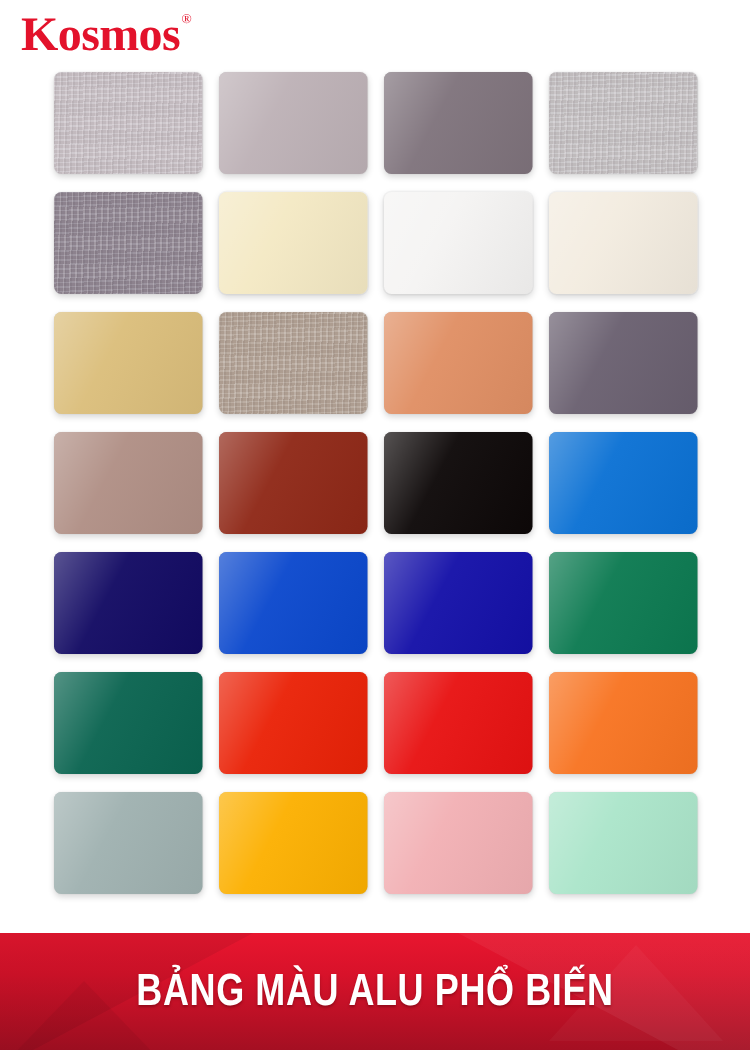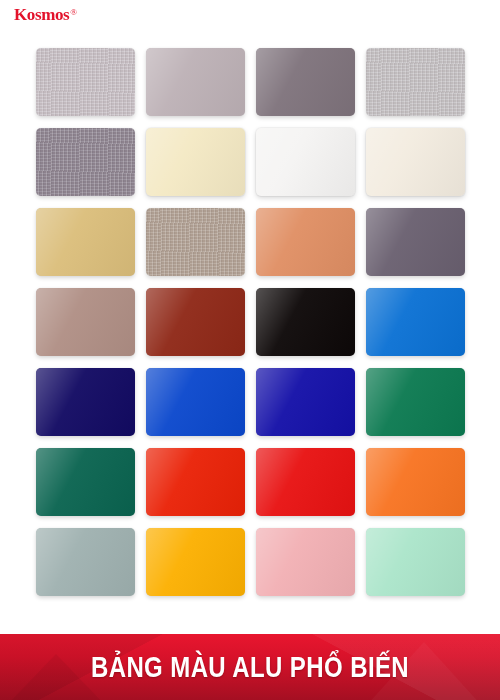--- a/index.html
+++ b/index.html
@@ -28,21 +28,21 @@
     left: 14px;
     top: 6px;
     display: flex;
     align-items: flex-start;
     line-height: 1;
   }
   #logo-word {
     font-family: "Liberation Serif", "DejaVu Serif", serif;
     font-weight: bold;
     font-style: normal;
-    font-size: 17px;
+    font-size: 32px;
     letter-spacing: -0.4px;
     color: #e3122b;
     line-height: 1;
   }
   #logo-tm {
     font-family: "Liberation Serif", "DejaVu Serif", serif;
     font-size: 9px;
     color: #e3122b;
     margin-left: 1px;
     margin-top: 2px;
@@ -90,21 +90,21 @@
   .swatch.pale {
     box-shadow: 0 2px 5px rgba(0,0,0,0.17), 0 0 0 1px rgba(0,0,0,0.035);
   }
 
   
   #banner {
     position: absolute;
     left: 0;
     bottom: 0;
     width: 500px;
-    height: 66px;
+    height: 78px;
     background:
       linear-gradient(180deg, #e8162f 0%, #d8122a 35%, #a40f22 100%);
     overflow: hidden;
     text-align: right;
   }
   #banner-facets {
     position: absolute;
     inset: 0;
     background:
       linear-gradient(208deg, rgba(255,255,255,0.055) 0%, rgba(255,255,255,0.055) 30%, rgba(0,0,0,0) 30.2%),

